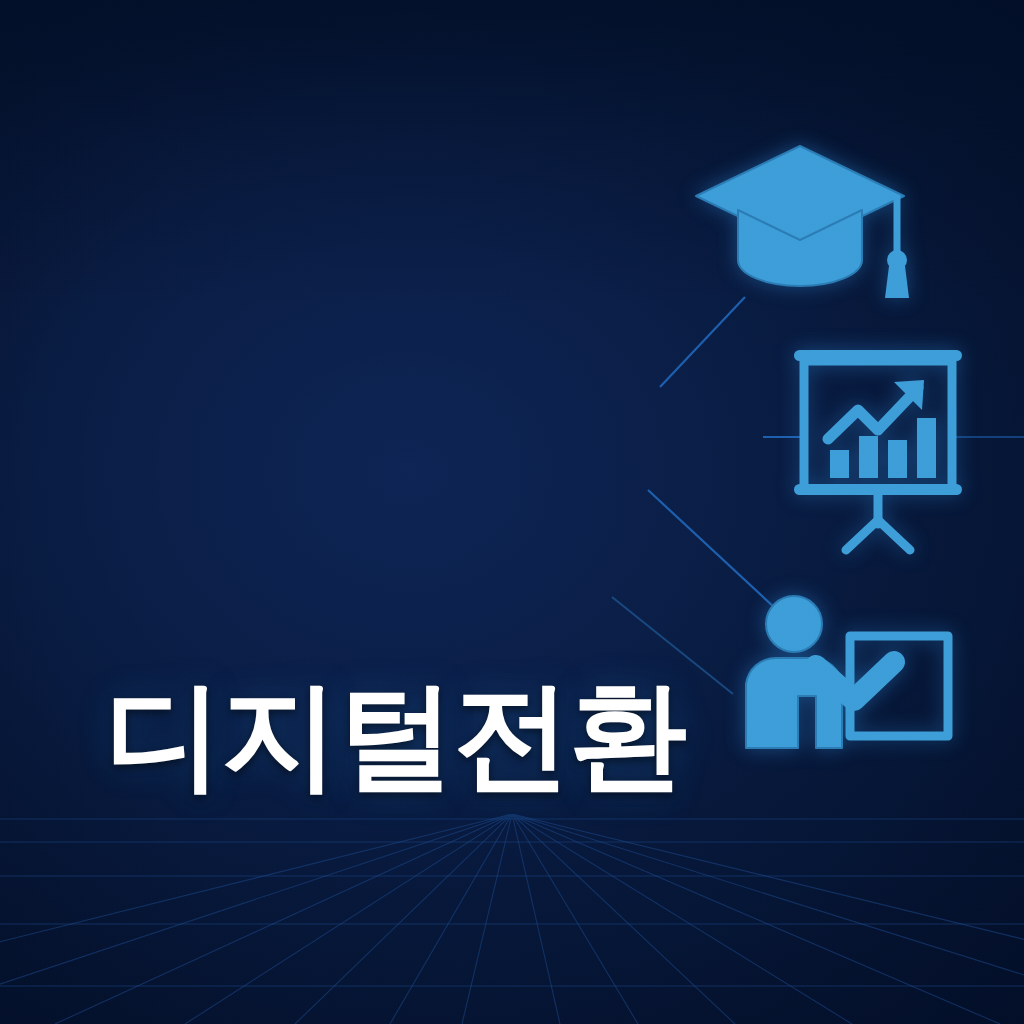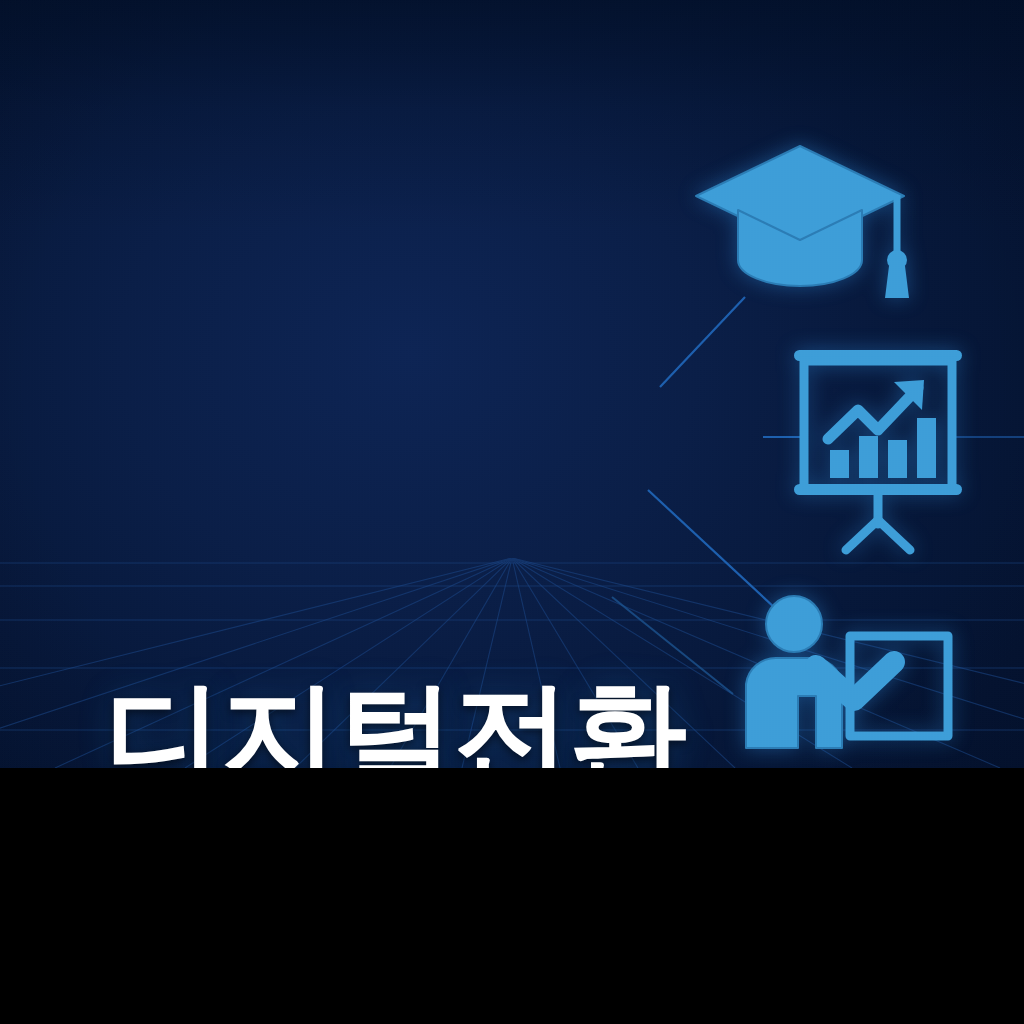--- a/index.html
+++ b/index.html
@@ -8,21 +8,21 @@
     padding: 0;
     background: #000;
   }
   body {
     font-family: "Liberation Sans", "DejaVu Sans", sans-serif;
   }
 
   #poster {
     position: relative;
     width: 1024px;
-    height: 768px;
+    height: 1024px;
     overflow: hidden;
     background: #15803d;
     user-select: none;
   }
 
   
   .bg-base {
     position: absolute;
     inset: 0;
     background:

